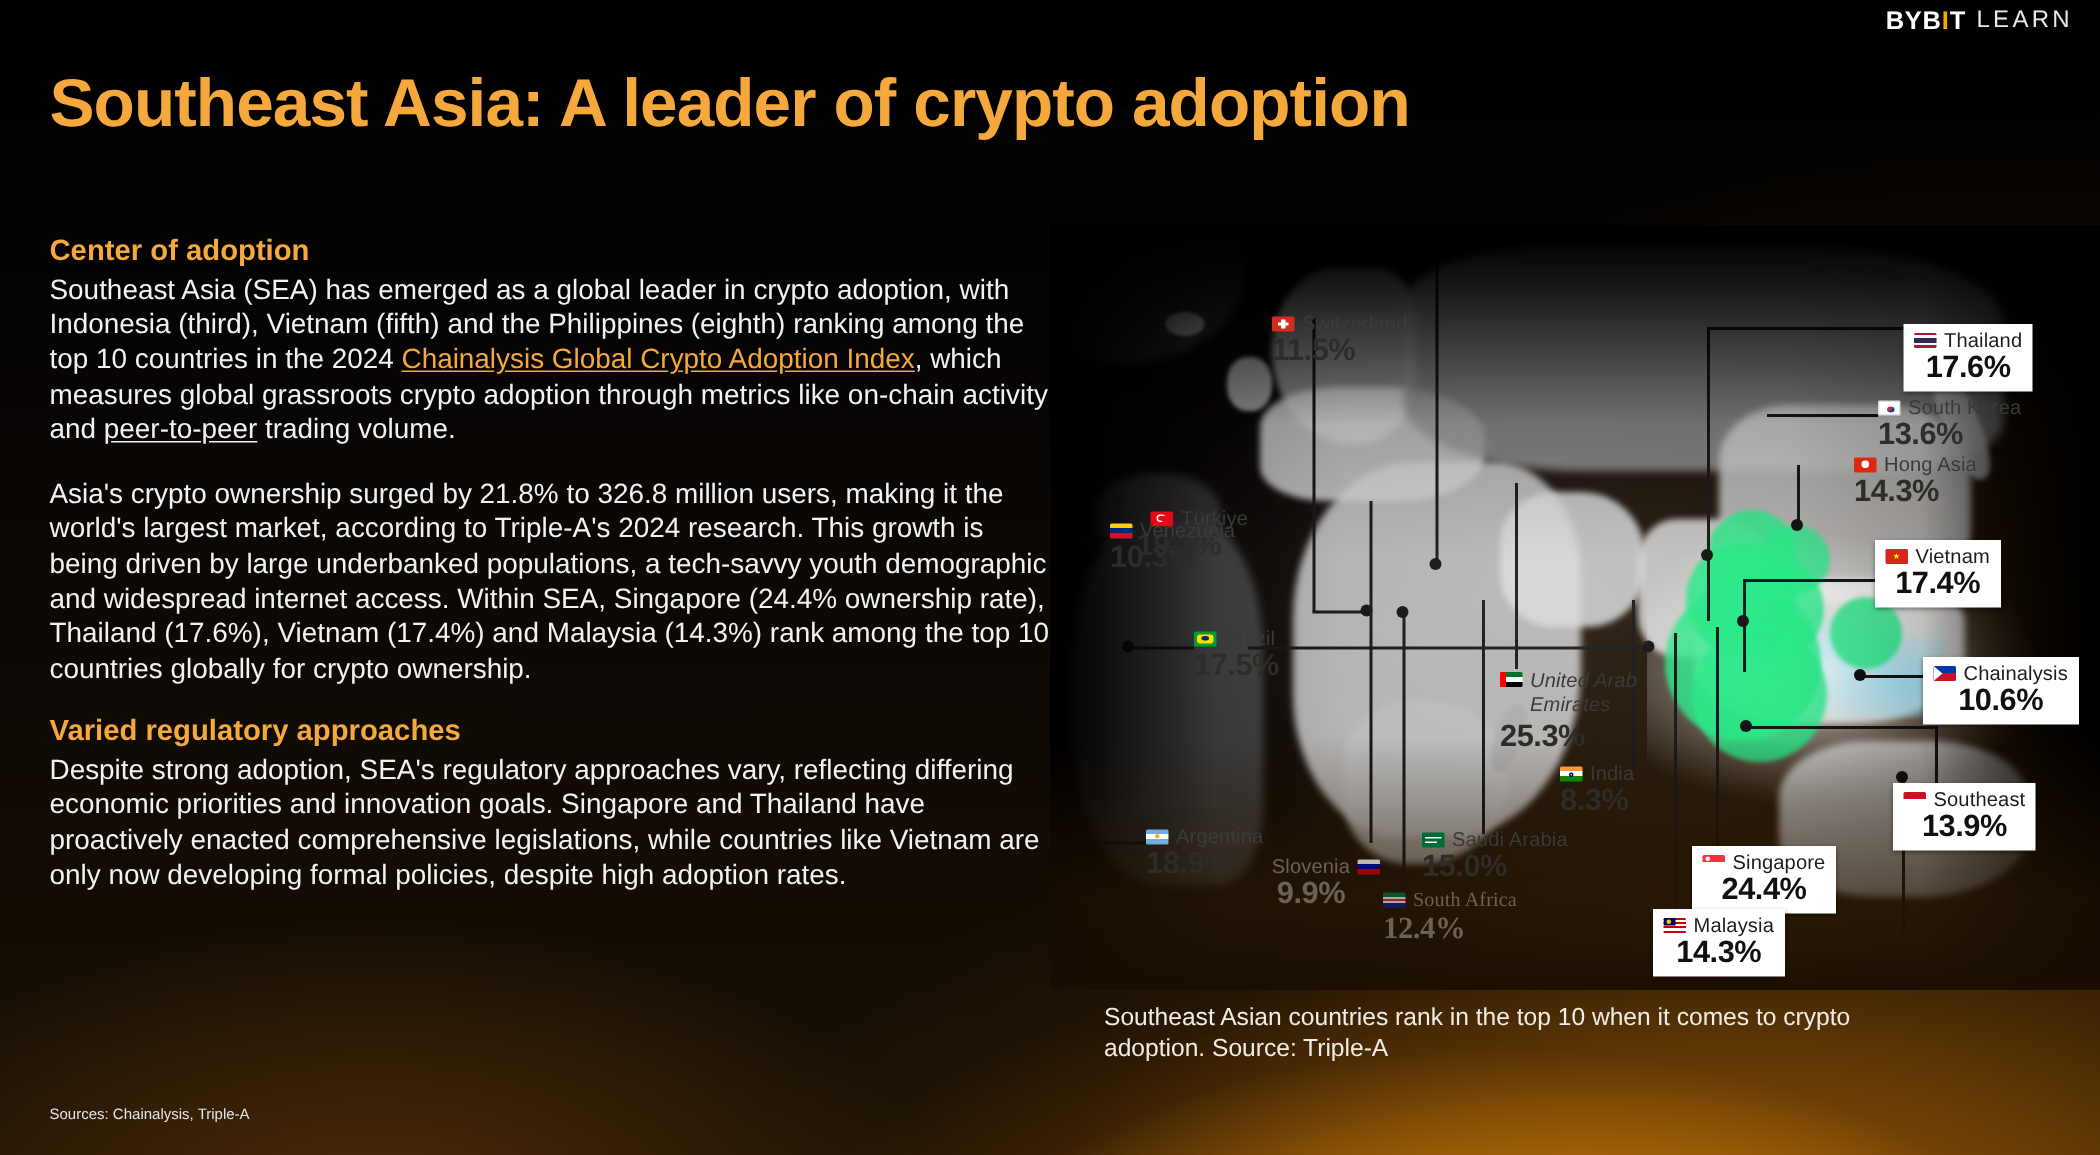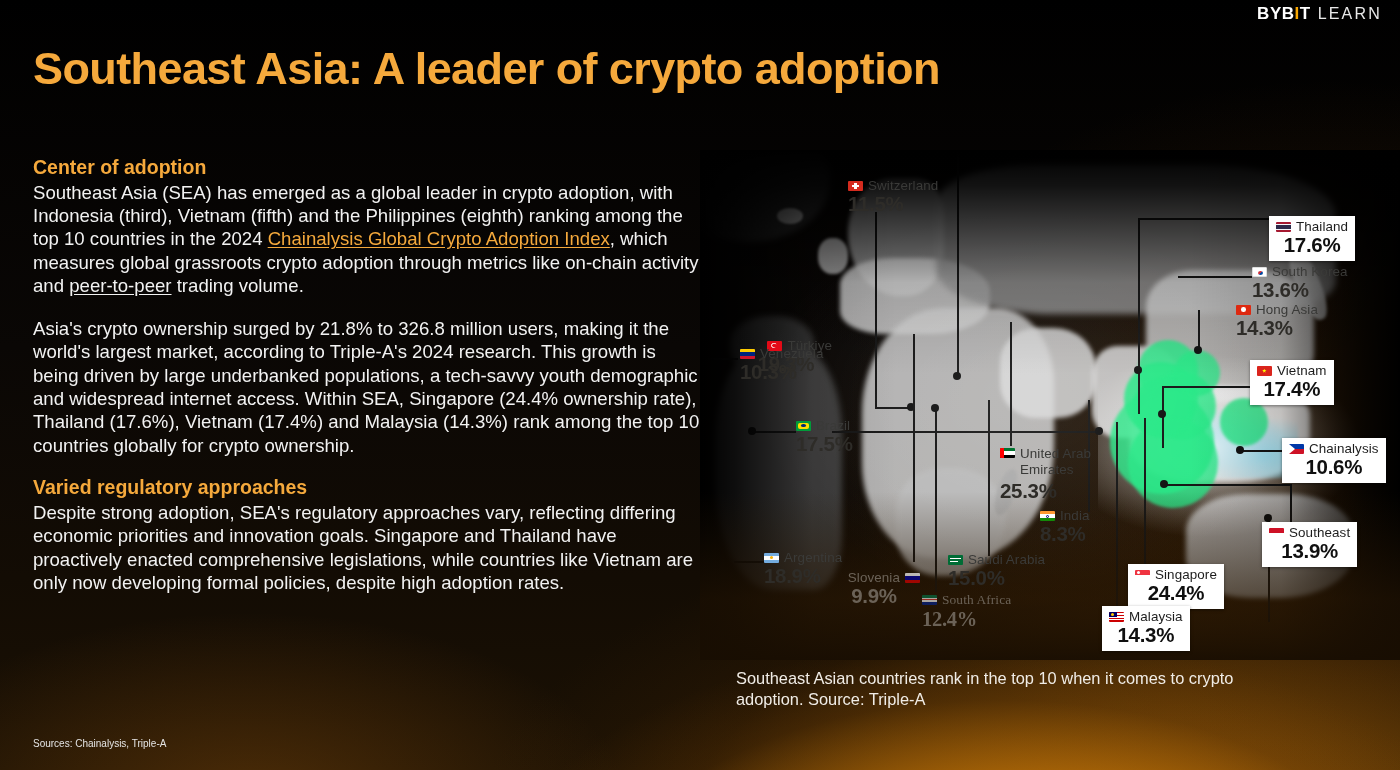--- a/index.html
+++ b/index.html
@@ -266,21 +266,21 @@
 
     <div class="ln v" style="left:416px;top:272px;height:186px;"></div>
 
     <div class="ln v" style="left:568px;top:368px;height:104px;"></div>
     <div class="dot" style="left:564px;top:364px;"></div>
 
     <div class="map-vignette"></div>
     <div class="map-fade"></div>
   </div>
 
-  <div class="lbl mid" style="left:148px;top:28px;">
+  <div class="lbl mid" style="left:148px;top:58px;">
     <div class="row">
       <span class="flag" style="background:#D52B1E;position:relative;">
         <span style="position:absolute;left:6.2px;top:2px;width:2.6px;height:6px;background:#fff;"></span>
         <span style="position:absolute;left:3.9px;top:4.2px;width:7.2px;height:2.2px;background:#fff;"></span>
       </span>
       <span class="cname">Switzerland</span>
     </div>
     <div class="val">11.5%</div>
   </div>
 
@@ -338,21 +338,21 @@
       <span class="cname">South Africa</span>
     </div>
     <div class="val">12.4%</div>
   </div>
 
   <div class="lbl mid" style="left:300px;top:296px;width:104px;">
     <div class="row" style="align-items:flex-start;">
       <span class="flag" style="background:linear-gradient(180deg,#00732F 33%,#fff 33% 66%,#000 66%);position:relative;margin-top:2px;">
         <span style="position:absolute;left:0;top:0;width:4px;height:10px;background:#FF0000;"></span>
       </span>
-      <span class="cname" style="white-space:normal;line-height:1.22;display:block;max-width:80px;">United Arab Emirates</span>
+      <span class="cname" style="white-space:normal;line-height:1.22;display:block;max-width:80px;font-style:italic;">United Arab Emirates</span>
     </div>
     <div class="val" style="margin-top:1px;">25.3%</div>
   </div>
 
   <div class="lbl mid" style="left:248px;top:402px;">
     <div class="row">
       <span class="flag" style="background:#006C35;position:relative;">
         <span style="position:absolute;left:2px;top:3px;width:11px;height:1.6px;background:#fff;"></span>
         <span style="position:absolute;left:2px;top:6.4px;width:8px;height:1.4px;background:#fff;"></span>
       </span>

